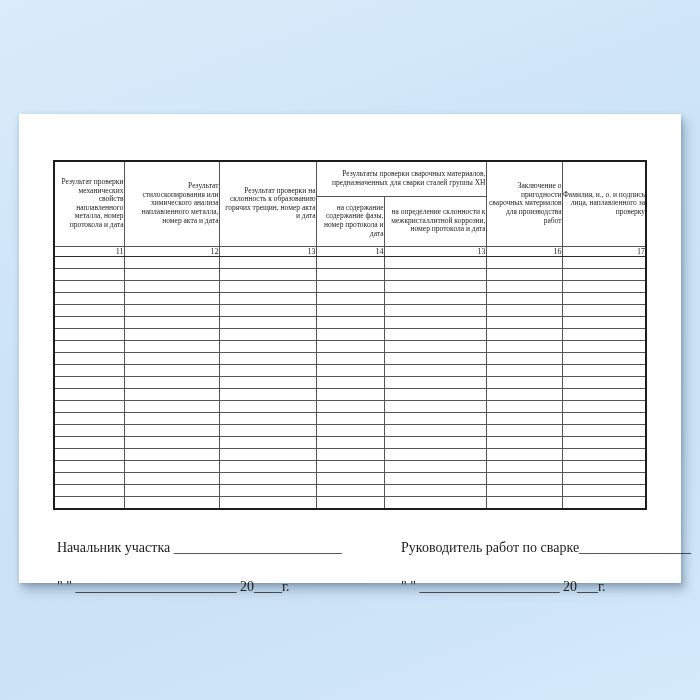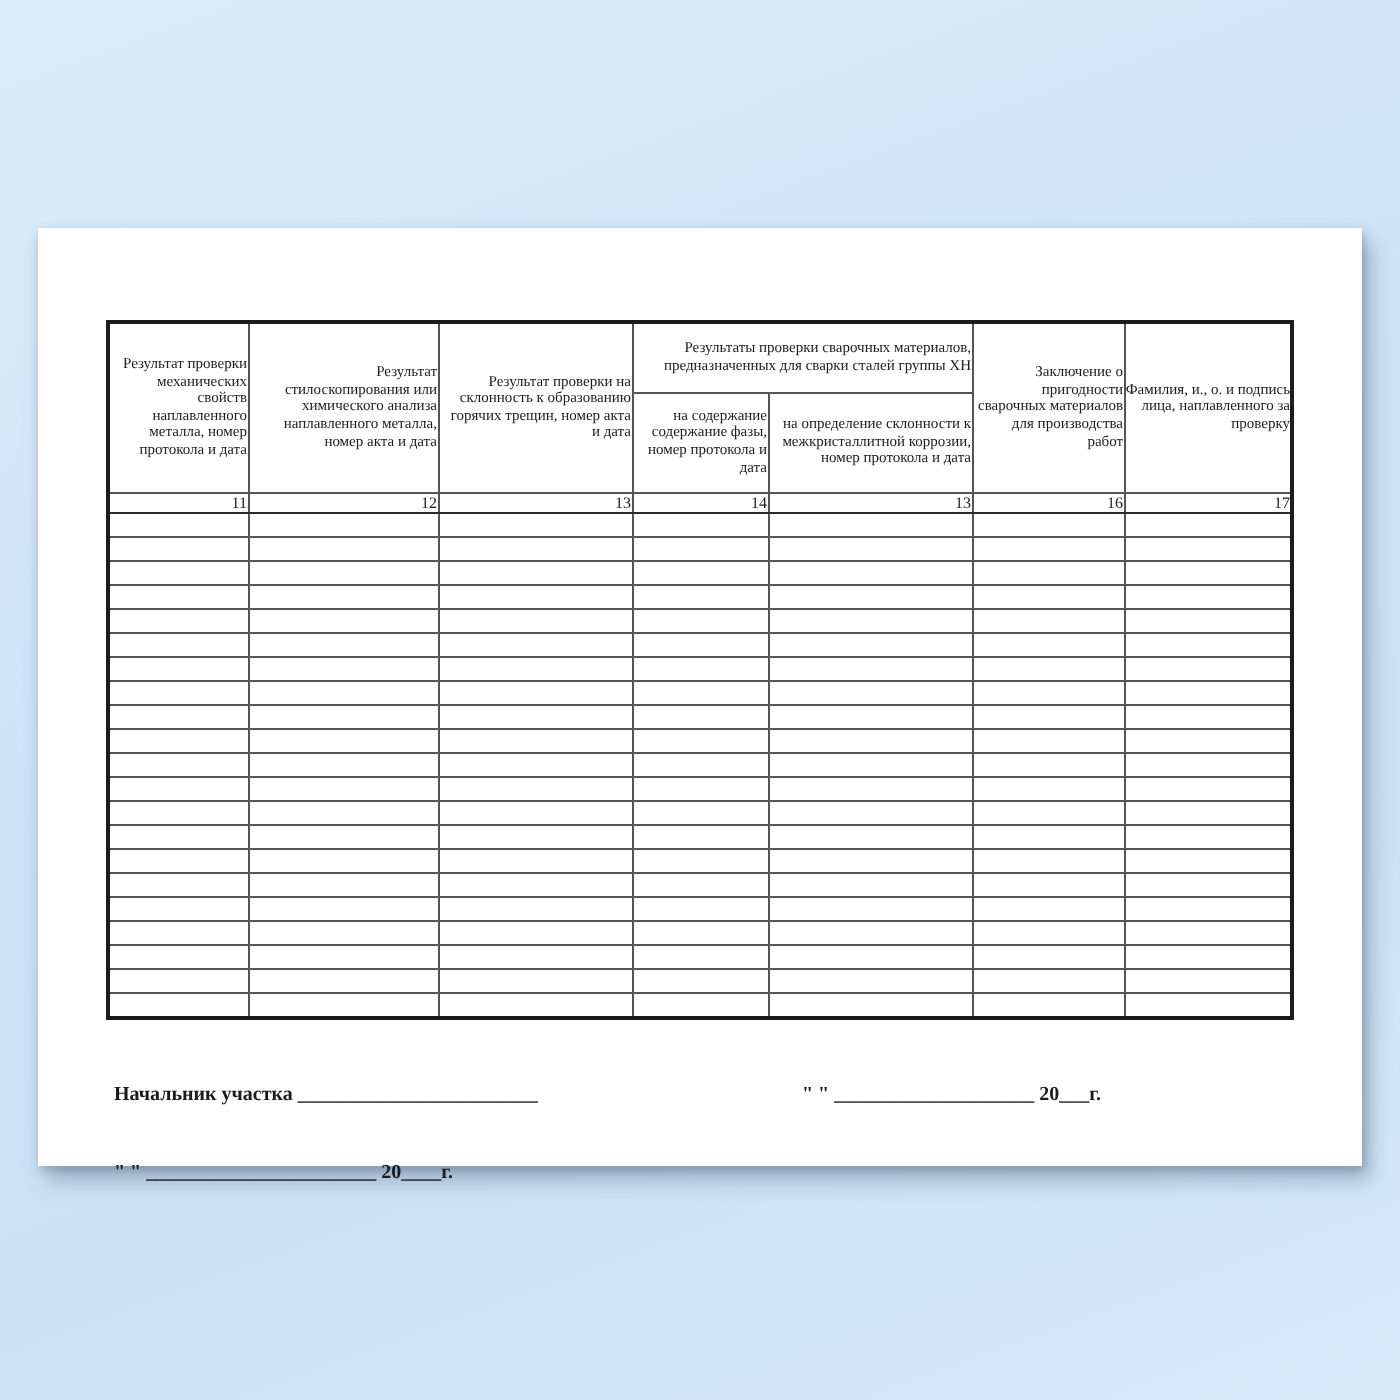--- a/index.html
+++ b/index.html
@@ -27,21 +27,21 @@
     padding:1px 2px;overflow:hidden;
   }
   tr.grp-row{height:35px;}
   tr.sub-row{height:50px;}
   tr.num-row td{
     height:9px;font-size:8px;line-height:9px;text-align:right;
     border-top:1.5px solid #2a2a2a;border-bottom:1.5px solid #2a2a2a;
   }
   tr.data-row td{height:11px;}
   .sig{
-    position:absolute;font-size:10px;font-weight:bold;color:#1b1b1b;
+    position:absolute;font-size:14px;font-weight:normal;color:#1b1b1b;
     line-height:13px;white-space:pre;
   }
   .sig-left{left:38px;top:401px;}
   .sig-right{left:382px;top:401px;}
 </style>
 </head>
 <body>
 
 <div class="paper">
 
@@ -270,16 +270,17 @@
         </tr>
       </tbody>
   </table>
 
   <div class="sig sig-left">
     <div>Начальник участка ________________________</div>
     <div>" " _______________________ 20____г.</div>
   </div>
 
   <div class="sig sig-right">
+    <div>Руководитель работ по сварке________________</div>
     <div>" " ____________________ 20___г.</div>
   </div>
 
 </div>
 
 </body></html>

